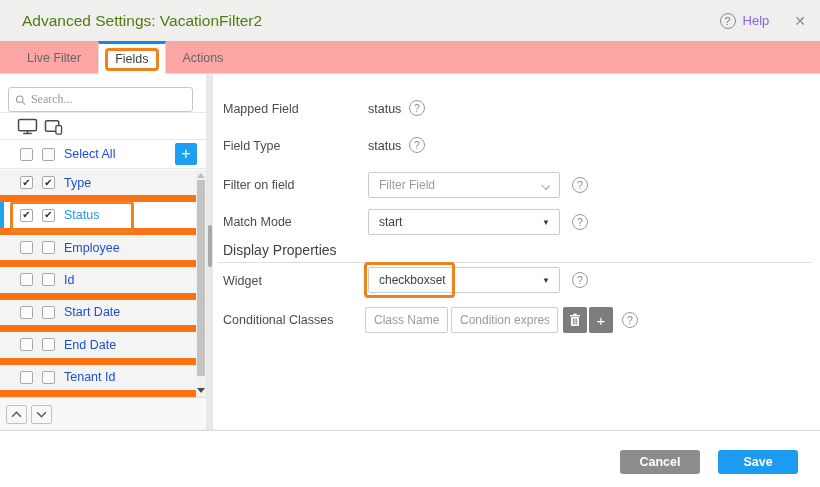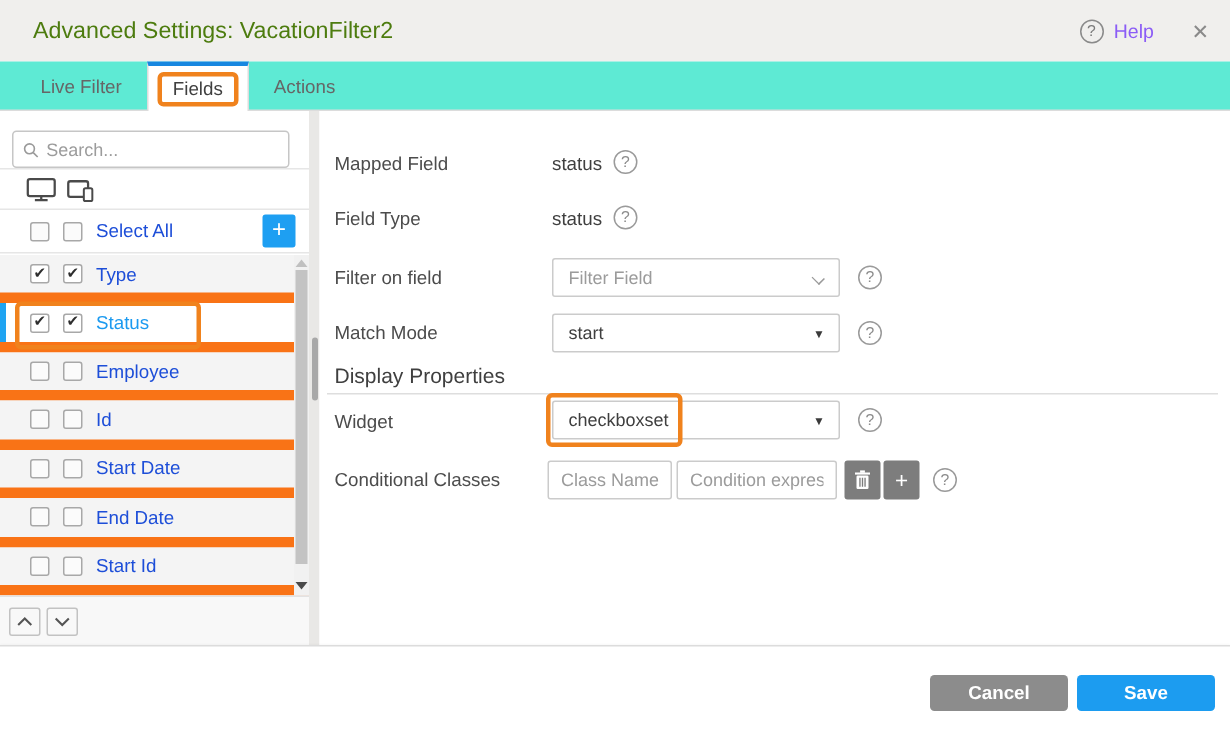--- a/index.html
+++ b/index.html
@@ -9,32 +9,32 @@
   
   .hdr { position:absolute; top:0; left:0; right:0; height:41px; background:#f0efed; display:flex; align-items:center; }
   .hdr-title { margin-left:22px; font-size:15.5px; color:#4d7c0f; font-weight:400; }
   .hdr-right { position:absolute; right:14px; top:0; height:41px; display:flex; align-items:center; gap:7px; }
   .help-circ { width:16px; height:16px; border:1px solid #8a8a8a; border-radius:50%; color:#7a7a7a;
                font-size:10.5px; display:flex; align-items:center; justify-content:center; cursor:pointer; }
   .hdr-help-text { font-size:13px; color:#8b5cf6; cursor:pointer; }
   .hdr-close { margin-left:18px; font-size:14px; color:#8a8a8a; cursor:pointer; }
 
   
-  .tabs { position:absolute; top:41px; left:0; right:0; height:33px; background:#5eead4; border-bottom:1px solid #dcdcdc; display:flex; padding-left:10px; }
+  .tabs { position:absolute; top:41px; left:0; right:0; height:33px; background:#fca5a5; border-bottom:1px solid #dcdcdc; display:flex; padding-left:10px; }
   .tab { height:33px; display:flex; align-items:center; padding:0 17px; font-size:12.5px; color:#666; cursor:pointer; }
   .tab.active { background:#fff; border-left:1px solid #dcdcdc; border-right:1px solid #dcdcdc; border-top:3px solid #1787e0;
                 color:#3f3f3f; margin-bottom:-1px; padding:0 6px; }
   .annot-inline { border:3px solid #f0821d; border-radius:4px; padding:1px 7px 2px 7px; }
 
   
   .sidebar { position:absolute; top:74px; left:0; width:206px; bottom:57px; background:#fff; }
   .search-row { position:absolute; top:0; left:0; right:0; height:39px; border-bottom:1px solid #e6e6e6; }
   .search-box { position:absolute; top:13px; left:8px; width:185px; height:25px; border:1px solid #c6c6c6; border-radius:3px;
                 background:#fff; display:flex; align-items:center; padding:0 6px; }
-  .search-box input { border:none; outline:none; width:100%; font-size:12px; color:#0c4a6e; margin-left:5px; background:transparent; font-family:Liberation Sans, sans-serif; }
+  .search-box input { border:none; outline:none; width:100%; font-size:12px; color:#0c4a6e; margin-left:5px; background:transparent; font-family:Liberation Serif, serif; }
   .search-box input::placeholder { color:#9c9c9c; }
   .device-row { position:absolute; top:39px; left:0; right:0; height:27px; border-bottom:1px solid #e6e6e6;
                 display:flex; align-items:center; gap:6px; padding-left:17px; }
   .dev-btn { cursor:pointer; display:flex; align-items:center; }
 
   .selectall-row { position:absolute; top:66px; left:0; right:0; height:29px; background:#fff; border-bottom:1px solid #e6e6e6;
                    display:flex; align-items:center; padding-left:20px; }
   .plus-btn { position:absolute; right:9px; top:3px; width:22px; height:22px; background:#1e9ff2; color:#fff; border:none;
               border-radius:2px; font-size:16px; line-height:20px; text-align:center; cursor:pointer; font-family:"Liberation Sans",sans-serif; }
 
@@ -81,21 +81,21 @@
   .section-head { position:absolute; left:10px; font-size:14px; color:#3f3f3f; }
   .section-line { position:absolute; left:5px; right:8px; height:1px; background:#dedede; }
   .txtinput { position:absolute; height:26px; border:1px solid #cbcbcb; border-radius:2px; font-size:12px; padding:0 8px;
               color:#3f3f3f; outline:none; font-family:"Liberation Sans",sans-serif; }
   .txtinput::placeholder { color:#9b9b9b; }
   .tool-btn { position:absolute; width:24px; height:26px; background:#7d7d7d; border:none; border-radius:2px; color:#fff;
               display:flex; align-items:center; justify-content:center; cursor:pointer; font-size:15px; font-family:"Liberation Sans",sans-serif; }
 
   
   .ftr { position:absolute; left:0; right:0; bottom:0; height:57px; background:#fff; border-top:1px solid #dcdcdc; box-shadow:0 -1px 2px rgba(0,0,0,0.04); }
-  .btn { position:absolute; top:19px; width:92px; height:24px; border:none; border-radius:3px; color:#fff; font-size:12.5px;
+  .btn { position:absolute; top:19px; width:80px; height:24px; border:none; border-radius:3px; color:#fff; font-size:12.5px;
          font-weight:700; cursor:pointer; font-family:"Liberation Sans",sans-serif; }
   .btn-cancel { left:620px; background:#8c8c8c; }
   .btn-save { left:718px; background:#1c9cf0; }
 </style>
 </head>
 <body>
 
 <div class="app">
 
   <div class="hdr">
@@ -183,21 +183,21 @@
         <span class="flabel">Start Date</span>
       </div>
       <div class="frow">
         <span class="cb"></span>
         <span class="cb"></span>
         <span class="flabel">End Date</span>
       </div>
       <div class="frow">
         <span class="cb"></span>
         <span class="cb"></span>
-        <span class="flabel">Start Id</span>
+        <span class="flabel">Tenant Id</span>
       </div>
     </div>
 
     <div class="annot-box" style="left:10px; top:127px; width:124px; height:32px;"></div>
 
     <div class="sb-scroll">
       <div class="sb-up"></div>
       <div class="sb-thumb"></div>
       <div class="sb-down"></div>
     </div>

